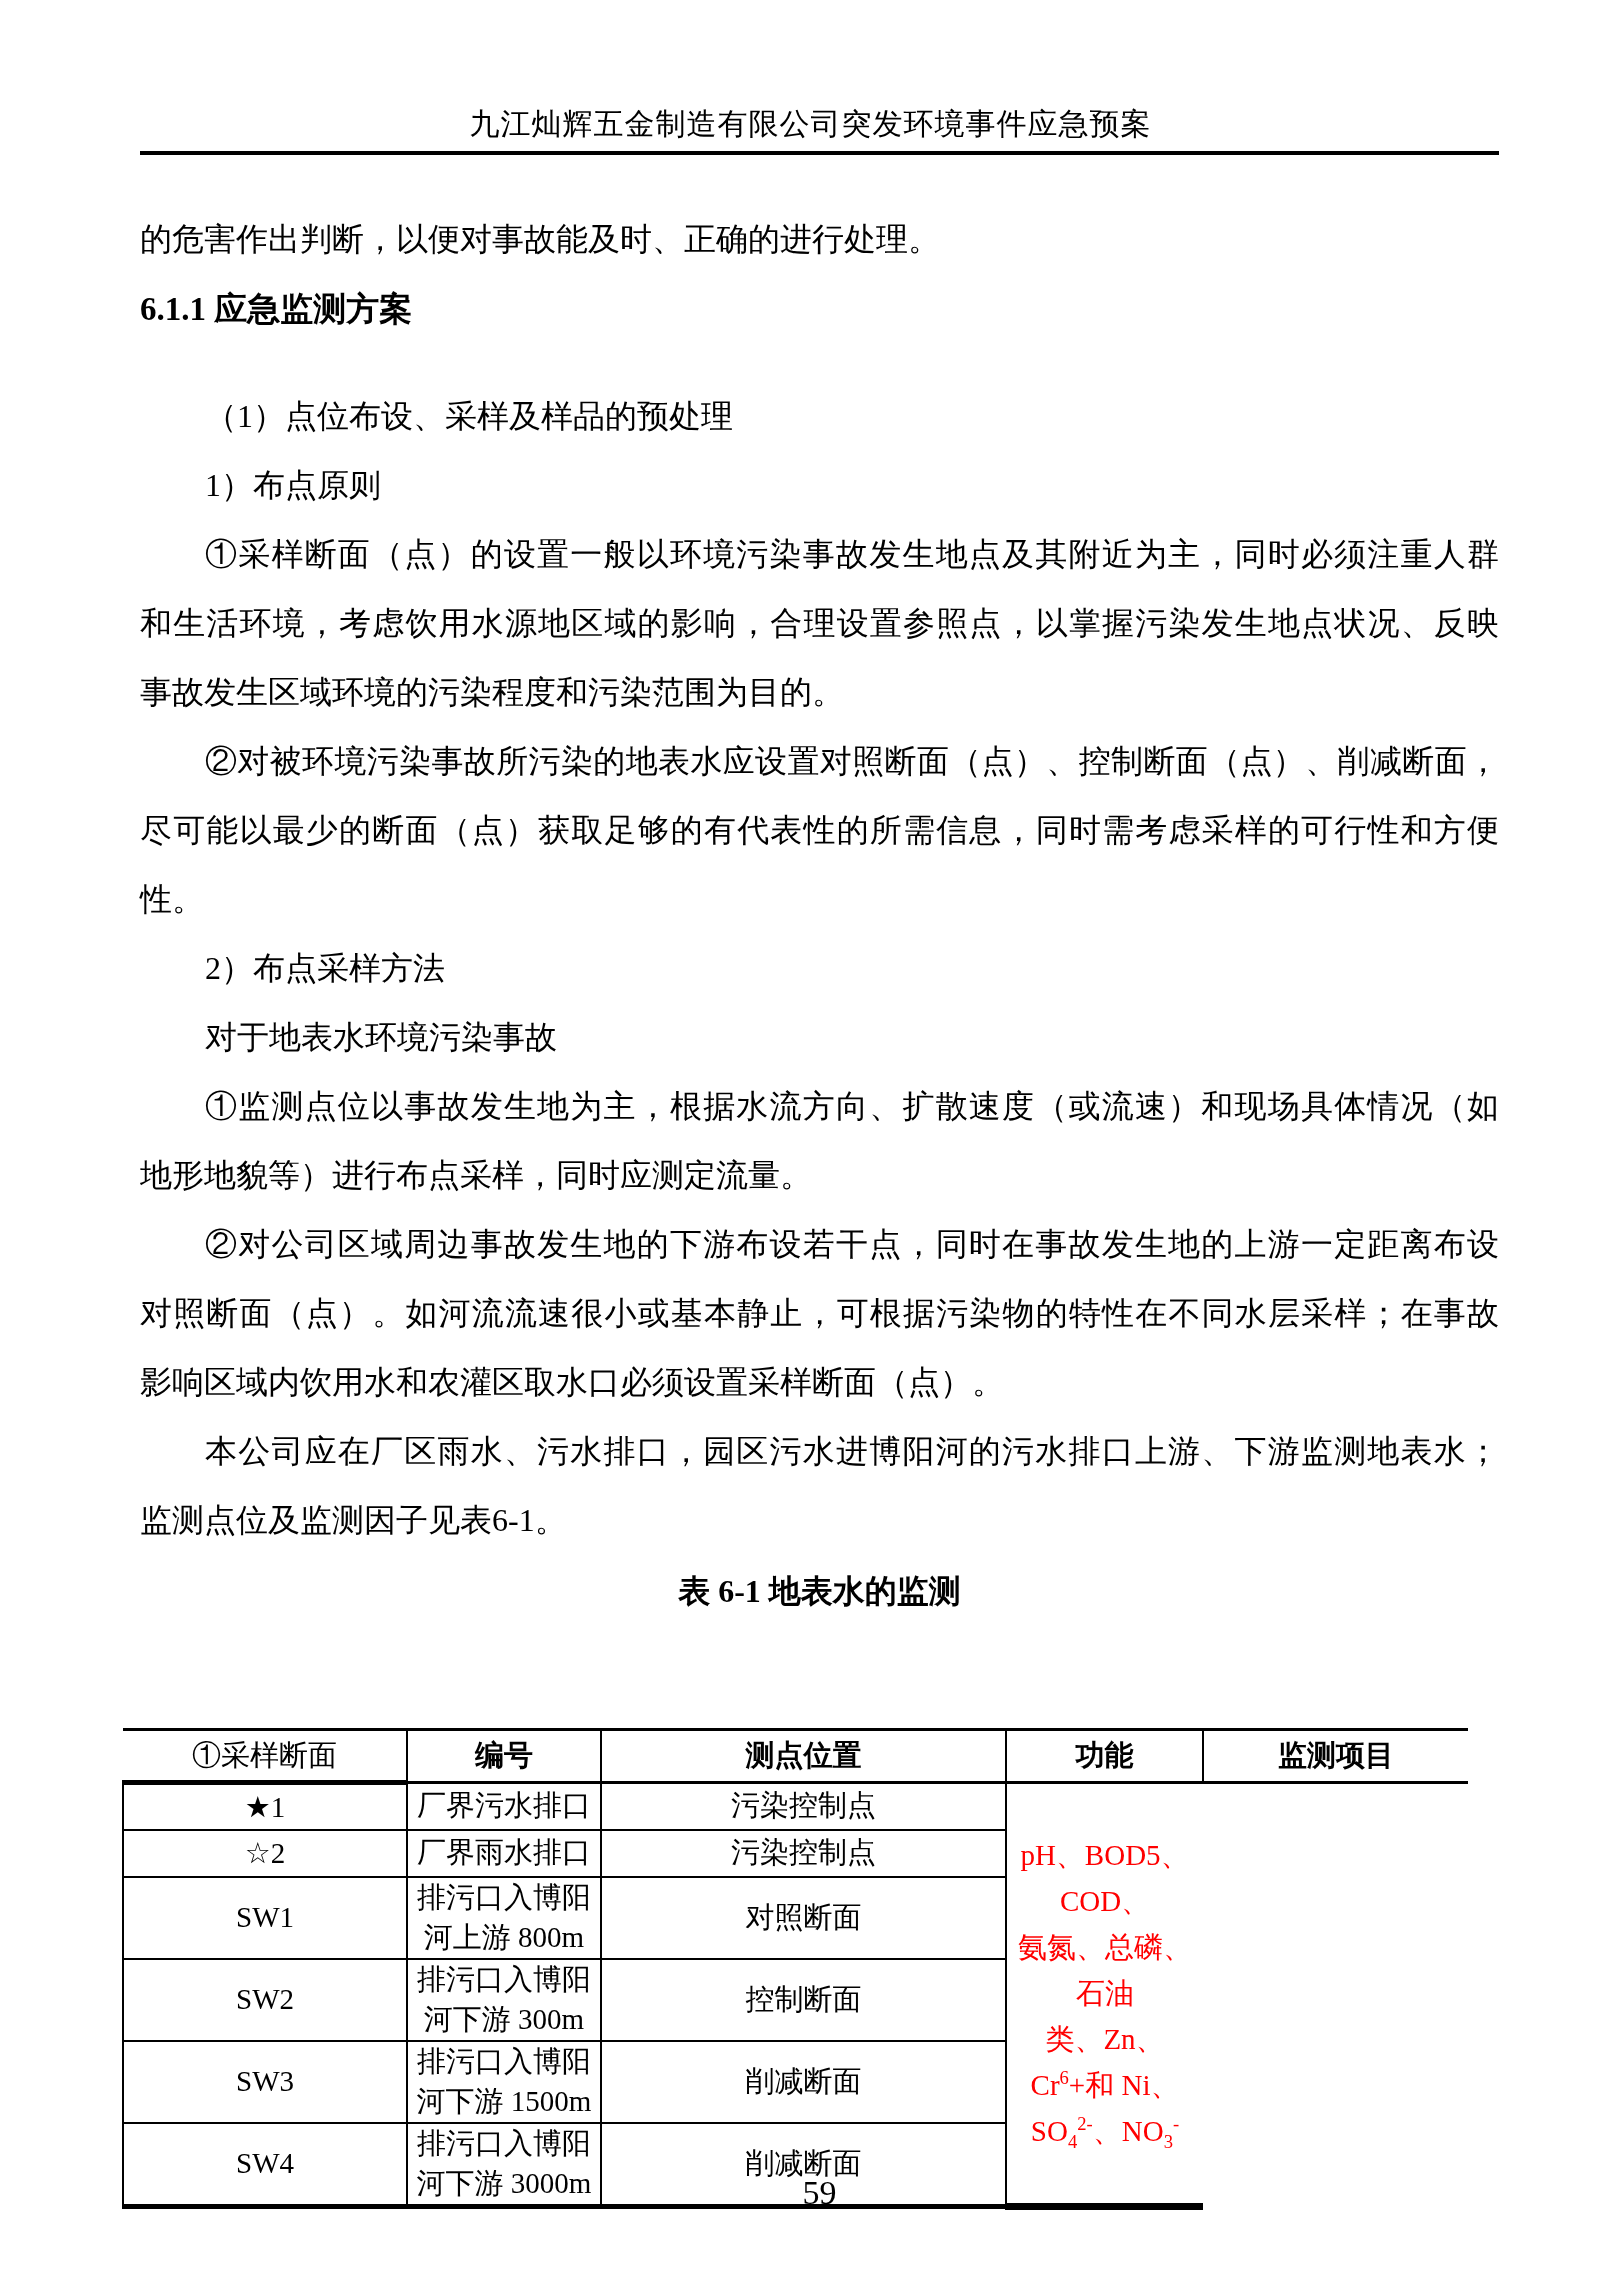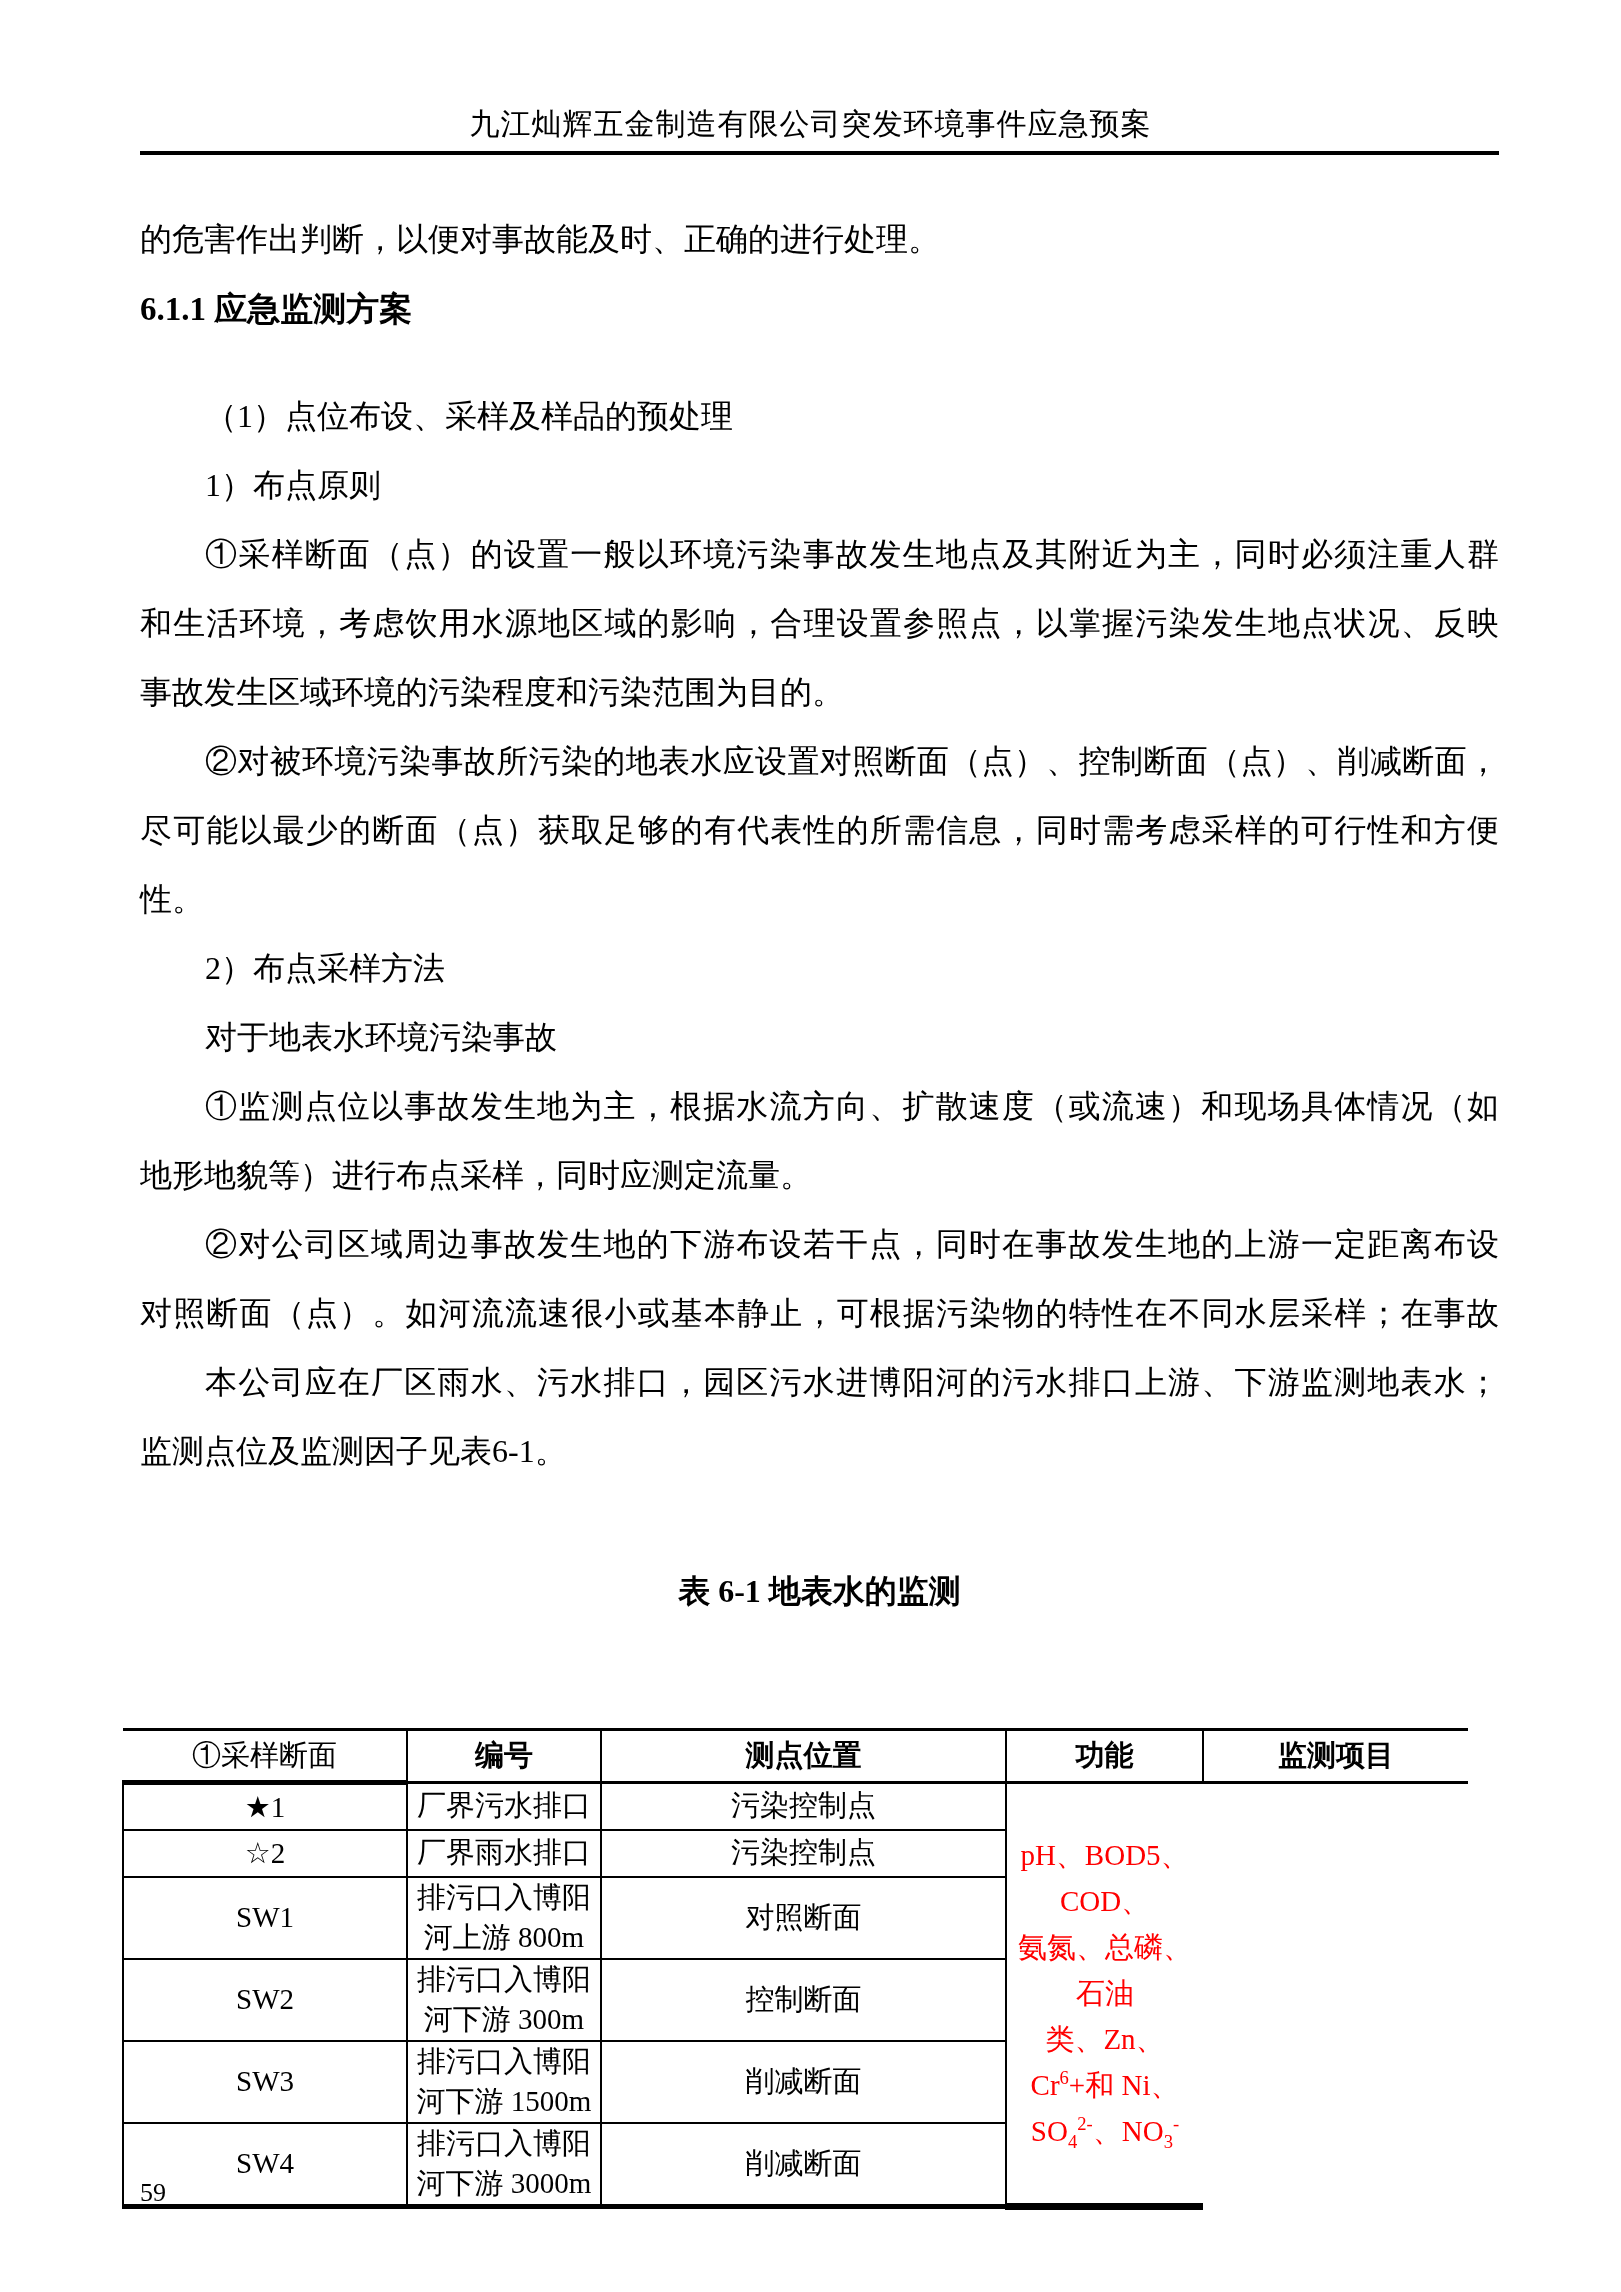--- a/index.html
+++ b/index.html
@@ -36,21 +36,21 @@
   .monitor-table thead th,.monitor-table thead td{border-top:3.9px solid #000;}
   .monitor-table thead th{border-bottom:3.9px solid #000;font-weight:bold;}
   .group-cell{border-bottom:5.9px solid #000;font-weight:bold;font-size:30px;}
   .monitor-table tbody td{border-bottom:2.9px solid #000;}
   .monitor-table tbody tr.lastrow td{border-bottom:5.9px solid #000;}
   .items-cell{border-bottom:7.8px solid #000 !important;line-height:46px;font-size:29px;}
   .items-cell .sup{vertical-align:super;font-size:18.6px;line-height:0;}
   .items-cell .sub{vertical-align:sub;font-size:18.6px;line-height:0;}
   
   .page-number{position:absolute;top:2168px;left:140px;width:1359px;height:49px;
-    line-height:49px;text-align:left;font-size:26px;}
+    line-height:49px;text-align:center;font-size:34px;}
 </style>
 </head>
 <body>
 
 <div class="page">
 
   <div class="doc-header">九江灿辉五金制造有限公司突发环境事件应急预案</div>
   <div class="header-rule"></div>
 
   <div id="body-lines">
@@ -63,20 +63,21 @@
       <div class="line">事故发生区域环境的污染程度和污染范围为目的。</div>
       <div class="line ind j">②对被环境污染事故所污染的地表水应设置对照断面（点）、控制断面（点）、削减断面，</div>
       <div class="line j">尽可能以最少的断面（点）获取足够的有代表性的所需信息，同时需考虑采样的可行性和方便</div>
       <div class="line">性。</div>
       <div class="line ind">2）布点采样方法</div>
       <div class="line ind">对于地表水环境污染事故</div>
       <div class="line ind j">①监测点位以事故发生地为主，根据水流方向、扩散速度（或流速）和现场具体情况（如</div>
       <div class="line">地形地貌等）进行布点采样，同时应测定流量。</div>
       <div class="line ind j">②对公司区域周边事故发生地的下游布设若干点，同时在事故发生地的上游一定距离布设</div>
       <div class="line j">对照断面（点）。如河流流速很小或基本静止，可根据污染物的特性在不同水层采样；在事故</div>
+      <div class="line">影响区域内饮用水和农灌区取水口必须设置采样断面（点）。</div>
       <div class="line ind j">本公司应在厂区雨水、污水排口，园区污水进博阳河的污水排口上游、下游监测地表水；</div>
       <div class="line">监测点位及监测因子见表6-1。</div>
     </div>
 
   <div class="table-title">表 6-1  地表水的监测</div>
 
   <table class="monitor-table">
     <colgroup>
       <col style="width:284px">
         <col style="width:194px">

